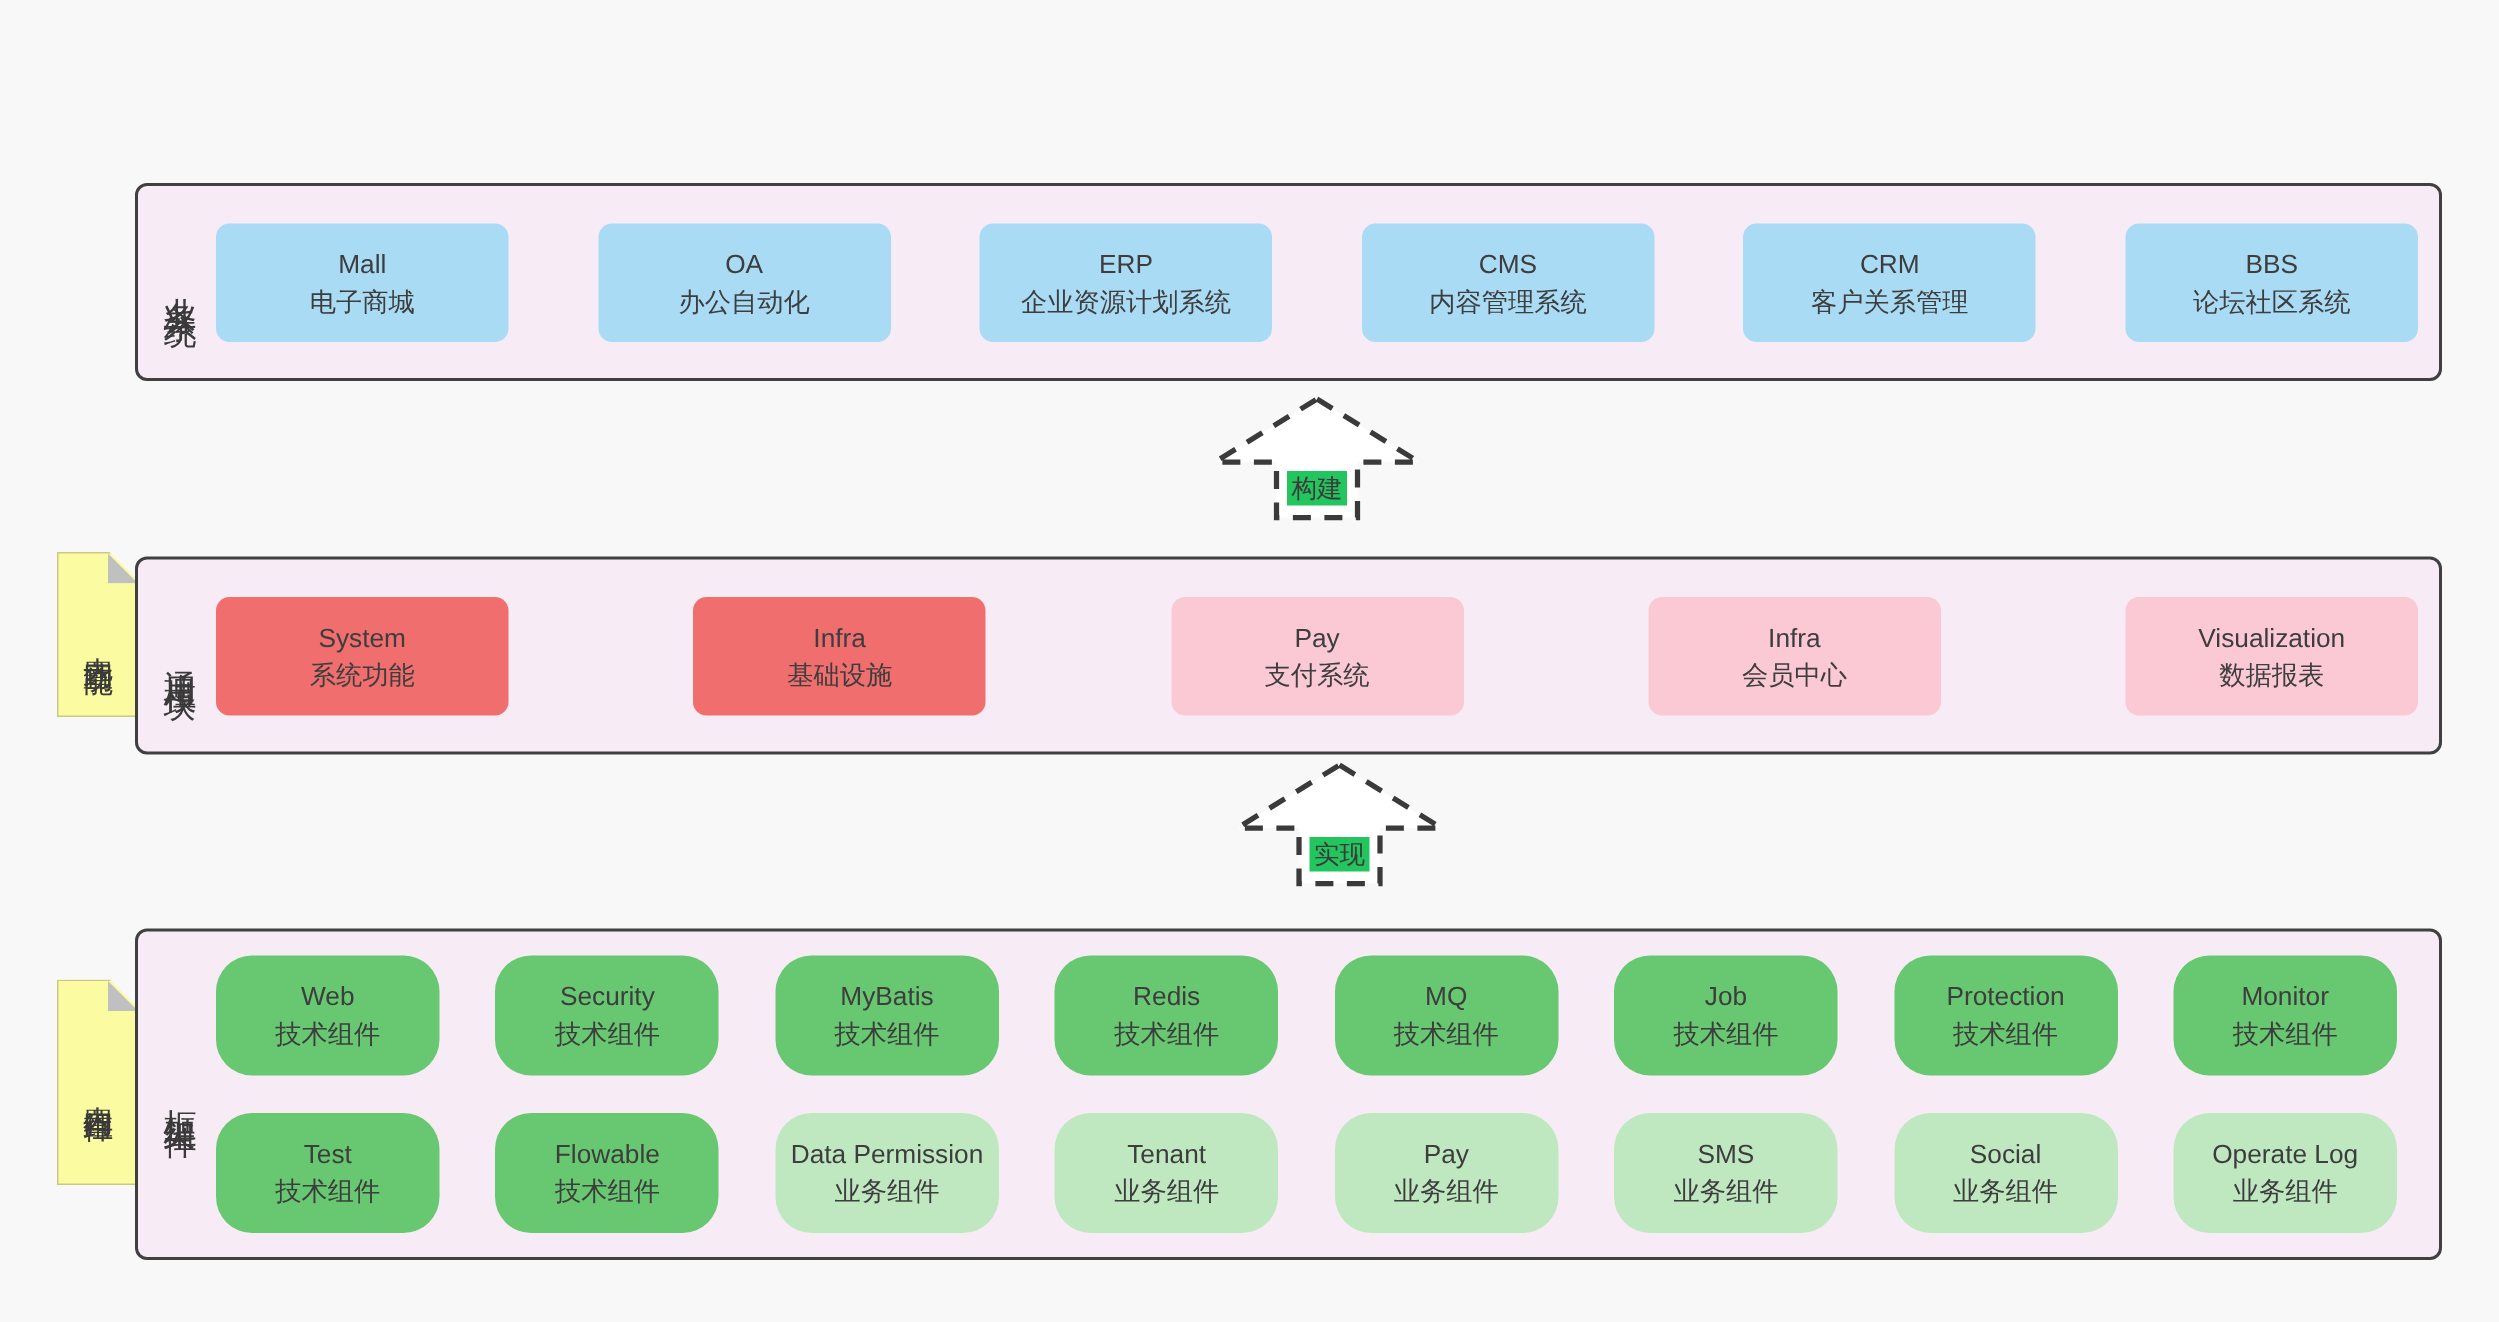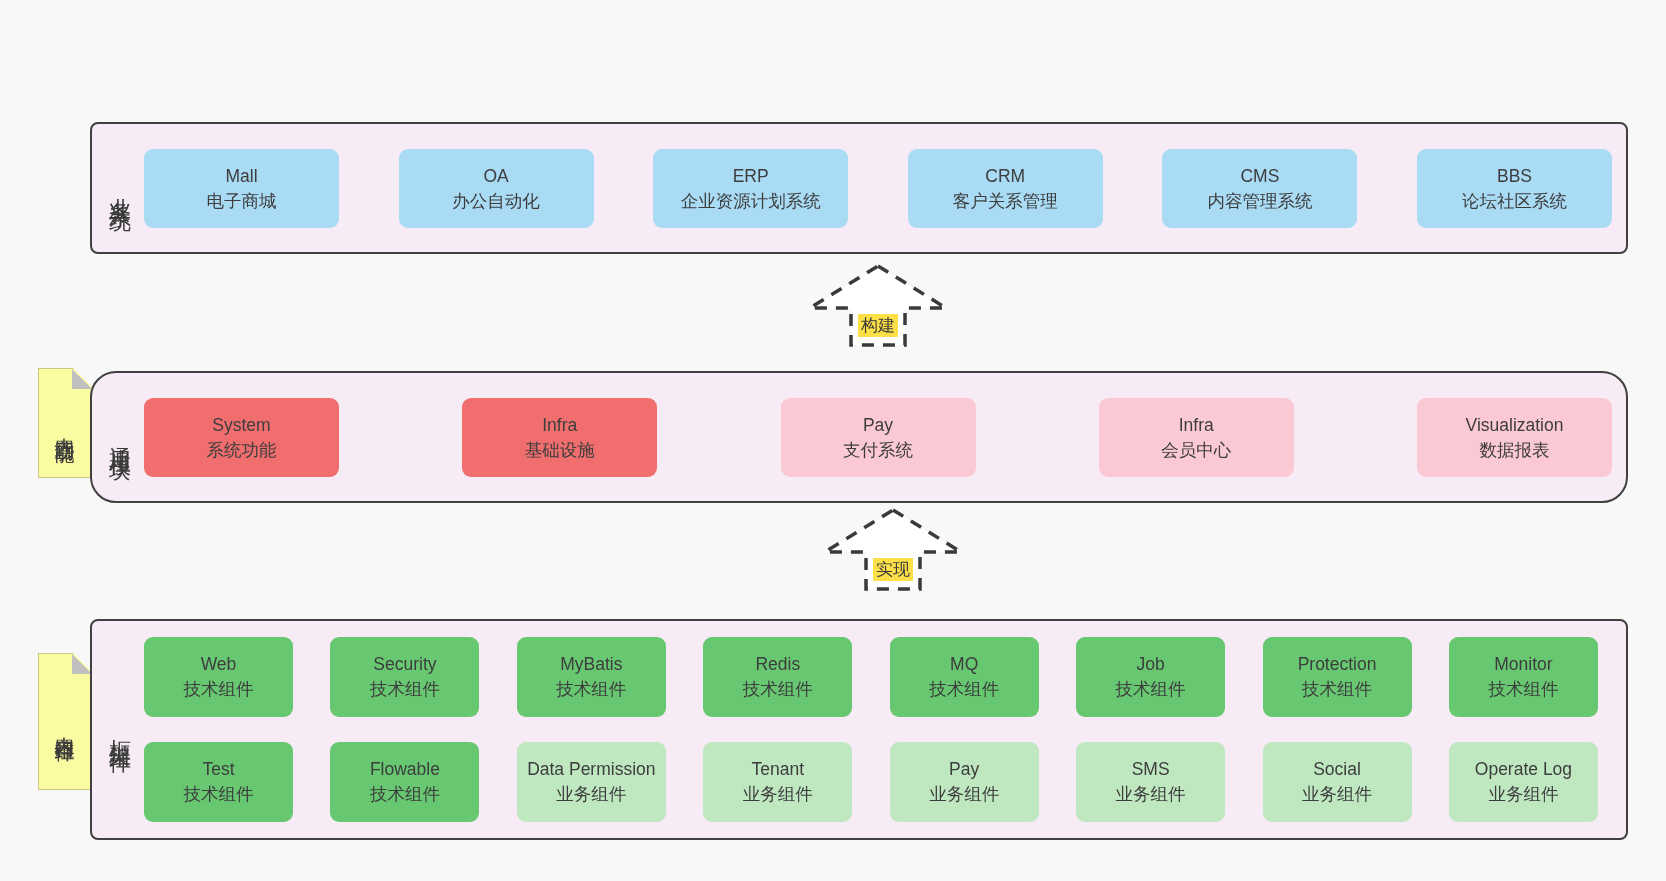--- a/index.html
+++ b/index.html
@@ -9,21 +9,21 @@
     font-family:"Liberation Sans","DejaVu Sans",sans-serif;
     color:#3d3d3d;
   }
   
   .panel{
     position:absolute;left:90px;width:1538px;
     background:#f7ecf6;border:2.5px solid #404040;border-radius:8px;
     box-sizing:border-box;z-index:2;
   }
   .panel1{top:122px;height:132px;}
-  .panel2{top:371px;height:132px;border-radius:26px;}
+  .panel2{top:371px;height:132px;}
   .panel3{top:619px;height:221px;}
   .vlabel{
     position:absolute;left:13px;top:0;bottom:0;
     display:flex;align-items:center;justify-content:center;
     writing-mode:vertical-rl;text-orientation:upright;
     font-size:22px;letter-spacing:4px;color:#3a3a3a;
   }
   .row{
     position:absolute;left:52px;right:14px;
     display:flex;justify-content:space-between;
@@ -33,21 +33,21 @@
   .row8b{top:121px;gap:16px;}
   .panel3 .row{right:28px;}
   
   .box{
     box-sizing:border-box;border-radius:9px;
     display:flex;flex-direction:column;align-items:center;justify-content:center;
     text-align:center;font-size:17.5px;line-height:25px;
     padding:0 8px;
   }
   .row6 .box{width:195px;height:79px;}
-  .row8a .box,.row8b .box{width:149px;height:80px;}
+  .row8a .box,.row8b .box{width:149px;height:80px;border-radius:24px;}
   .blue{background:#a9dbf5;}
   .red{background:#f06e6e;}
   .pink{background:#fbc9d4;}
   .green{background:#67c871;}
   .green-light{background:#bfe8c1;}
   
   .sticky{
     position:absolute;left:38px;width:55px;background:#fbfba2;
     border:1px solid #c9c983;box-sizing:border-box;z-index:1;
     clip-path:polygon(0 0, calc(100% - 20px) 0, 100% 20px, 100% 100%, 0 100%);
@@ -64,21 +64,21 @@
     writing-mode:vertical-rl;text-orientation:upright;
     font-size:20px;letter-spacing:2px;color:#3a3a3a;margin-top:6px;
   }
   
   .arrow{position:absolute;width:140px;height:84px;z-index:1;}
   .arrow1{left:808px;top:264px;}
   .arrow2{left:823px;top:508px;}
   .arrow svg{display:block;}
   .arrow-label{
     position:absolute;left:50%;top:50px;transform:translateX(-50%);
-    background:#fde047;padding:0 3px;font-size:17px;color:#3a3a3a;
+    background:#22c55e;padding:0 3px;font-size:17px;color:#3a3a3a;
     white-space:nowrap;
   }
 </style>
 </head>
 <body>
 
 <div class="canvas">
 
   <div class="sticky sticky1">
     <span class="fold"></span>
@@ -98,26 +98,26 @@
       </div>
       <div class="box blue">
         <div>OA</div>
         <div>办公自动化</div>
       </div>
       <div class="box blue">
         <div>ERP</div>
         <div>企业资源计划系统</div>
       </div>
       <div class="box blue">
+        <div>CMS</div>
+        <div>内容管理系统</div>
+      </div>
+      <div class="box blue">
         <div>CRM</div>
         <div>客户关系管理</div>
-      </div>
-      <div class="box blue">
-        <div>CMS</div>
-        <div>内容管理系统</div>
       </div>
       <div class="box blue">
         <div>BBS</div>
         <div>论坛社区系统</div>
       </div>
     </div>
   </section>
 
   <div class="arrow arrow1">
     <svg width="140" height="84" viewBox="0 0 140 84">

